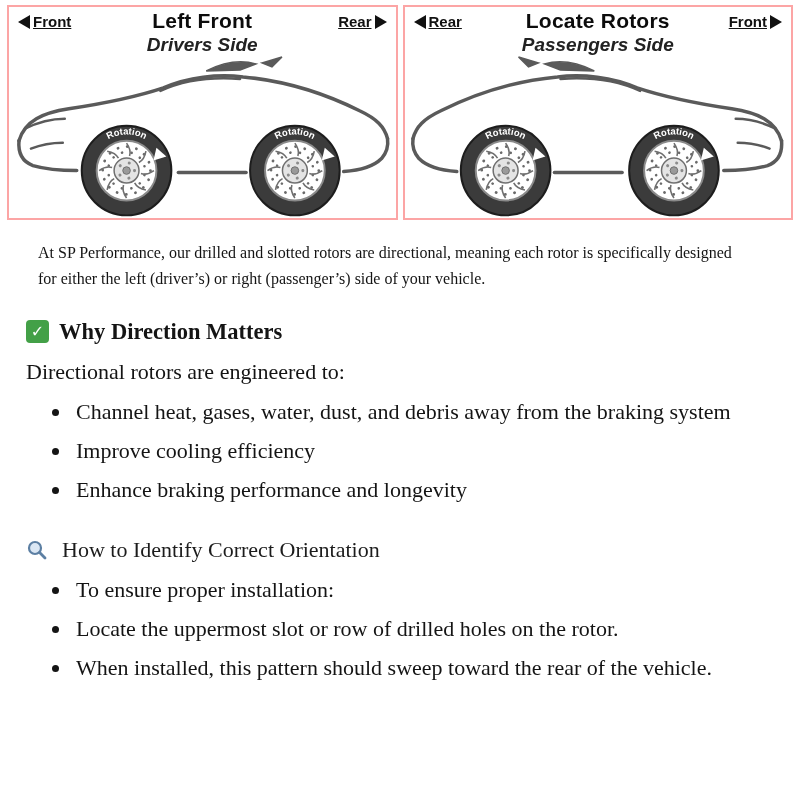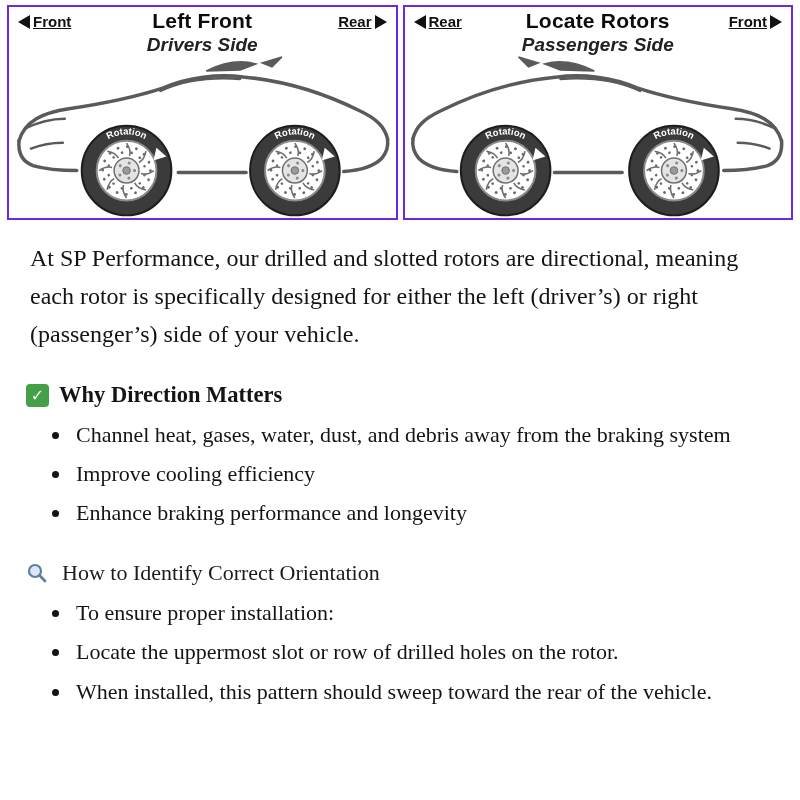--- a/index.html
+++ b/index.html
@@ -1,33 +1,33 @@
 <!DOCTYPE html>
 <html><head>
 <meta charset="utf-8">
 <style>
   html,body{margin:0;padding:0;background:#fff;}
   body{width:800px;min-height:800px;font-family:"Liberation Serif",serif;color:#141414;}
 
   
   .diagram-row{display:flex;gap:5px;margin:5px 7px 0 7px;}
-  .panel{flex:1;border:2px solid #6d28d9;background:#fff;box-sizing:border-box;}
+  .panel{flex:1;border:2px solid #fca5a5;background:#fff;box-sizing:border-box;}
   .panel-header{position:relative;height:44px;padding:4px 9px 0 9px;display:flex;justify-content:space-between;align-items:flex-start;}
   .dir-label{display:flex;align-items:center;gap:3px;margin-top:2px;}
   .dir-text{font-family:"Liberation Sans",sans-serif;font-weight:bold;font-size:15px;color:#111;text-decoration:underline;}
   .tri-left{width:0;height:0;border-top:7px solid transparent;border-bottom:7px solid transparent;border-right:12px solid #111;display:inline-block;}
   .tri-right{width:0;height:0;border-top:7px solid transparent;border-bottom:7px solid transparent;border-left:12px solid #111;display:inline-block;}
   .panel-title-block{position:absolute;left:50%;top:2px;transform:translateX(-50%);text-align:center;}
   .panel-title{font-family:"Liberation Sans",sans-serif;font-weight:800;font-size:21px;color:#0c0c0c;letter-spacing:.2px;}
   .panel-subtitle{font-family:"Liberation Sans",sans-serif;font-weight:bold;font-style:italic;font-size:19px;color:#222;margin-top:1px;}
   .panel svg{display:block;width:100%;height:auto;}
 
   
   .content{padding:0 26px;max-width:714px;}
-  .intro{font-size:24px;line-height:1.58;margin:20px 0 6px 4px;}
+  .intro{font-size:16px;line-height:1.58;margin:20px 0 6px 12px;}
   .section-heading{display:flex;align-items:center;gap:10px;font-size:22.5px;font-weight:bold;margin:28px 0 10px 0;}
   .section-heading-plain{display:flex;align-items:center;gap:14px;font-size:22px;font-weight:normal;color:#1c1c1c;margin:30px 0 8px 0;}
   .lead{font-size:22px;margin:14px 0 8px 0;}
   ul{margin:10px 0 4px 0;padding-left:46px;}
   li{font-size:22px;line-height:1.55;margin:5px 0;padding-left:4px;}
   .check-icon{width:23px;height:23px;min-width:23px;border-radius:4px;background:#43a047;color:#fff;display:inline-flex;align-items:center;justify-content:center;font-size:16px;font-weight:700;font-family:"DejaVu Sans",sans-serif;}
   .mag-icon{display:inline-flex;}
 </style>
 </head>
 <body>
@@ -120,20 +120,21 @@
 
 <div class="content">
 
   <p class="intro">At SP Performance, our drilled and slotted rotors are directional, meaning each rotor is specifically designed for either the left (driver’s) or right (passenger’s) side of your vehicle.</p>
 
   <div class="section-heading">
     <span class="check-icon">✓</span>
     <span>Why Direction Matters</span>
   </div>
 
+  <p class="lead">Directional rotors are engineered to:</p>
 
   <ul>
     <li>Channel heat, gases, water, dust, and debris away from the braking system</li>
     <li>Improve cooling efficiency</li>
     <li>Enhance braking performance and longevity</li>
   </ul>
 
   <div class="section-heading-plain">
     <span class="mag-icon">
       <svg width="22" height="22" viewBox="0 0 22 22" xmlns="http://www.w3.org/2000/svg">

